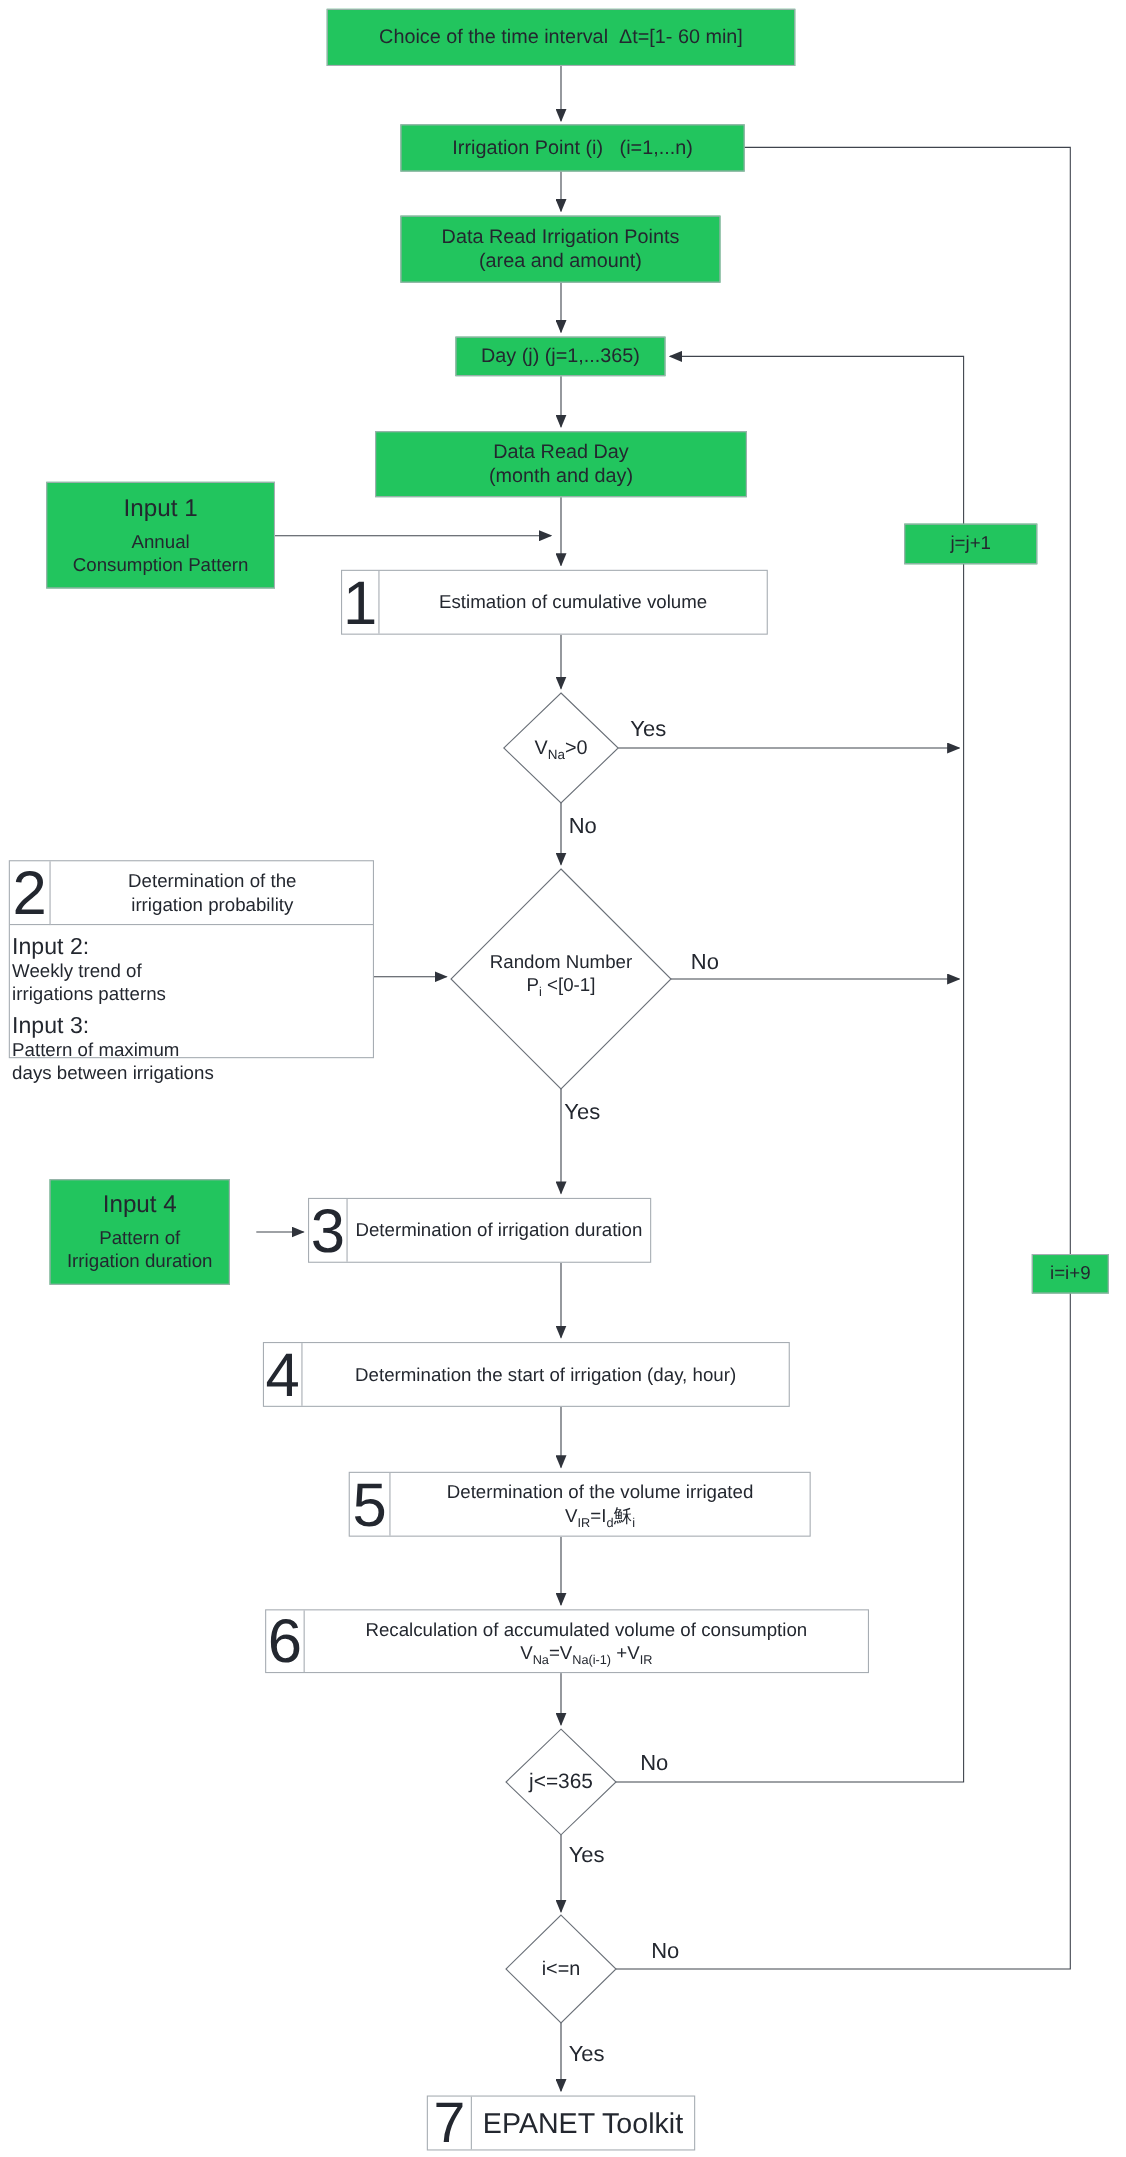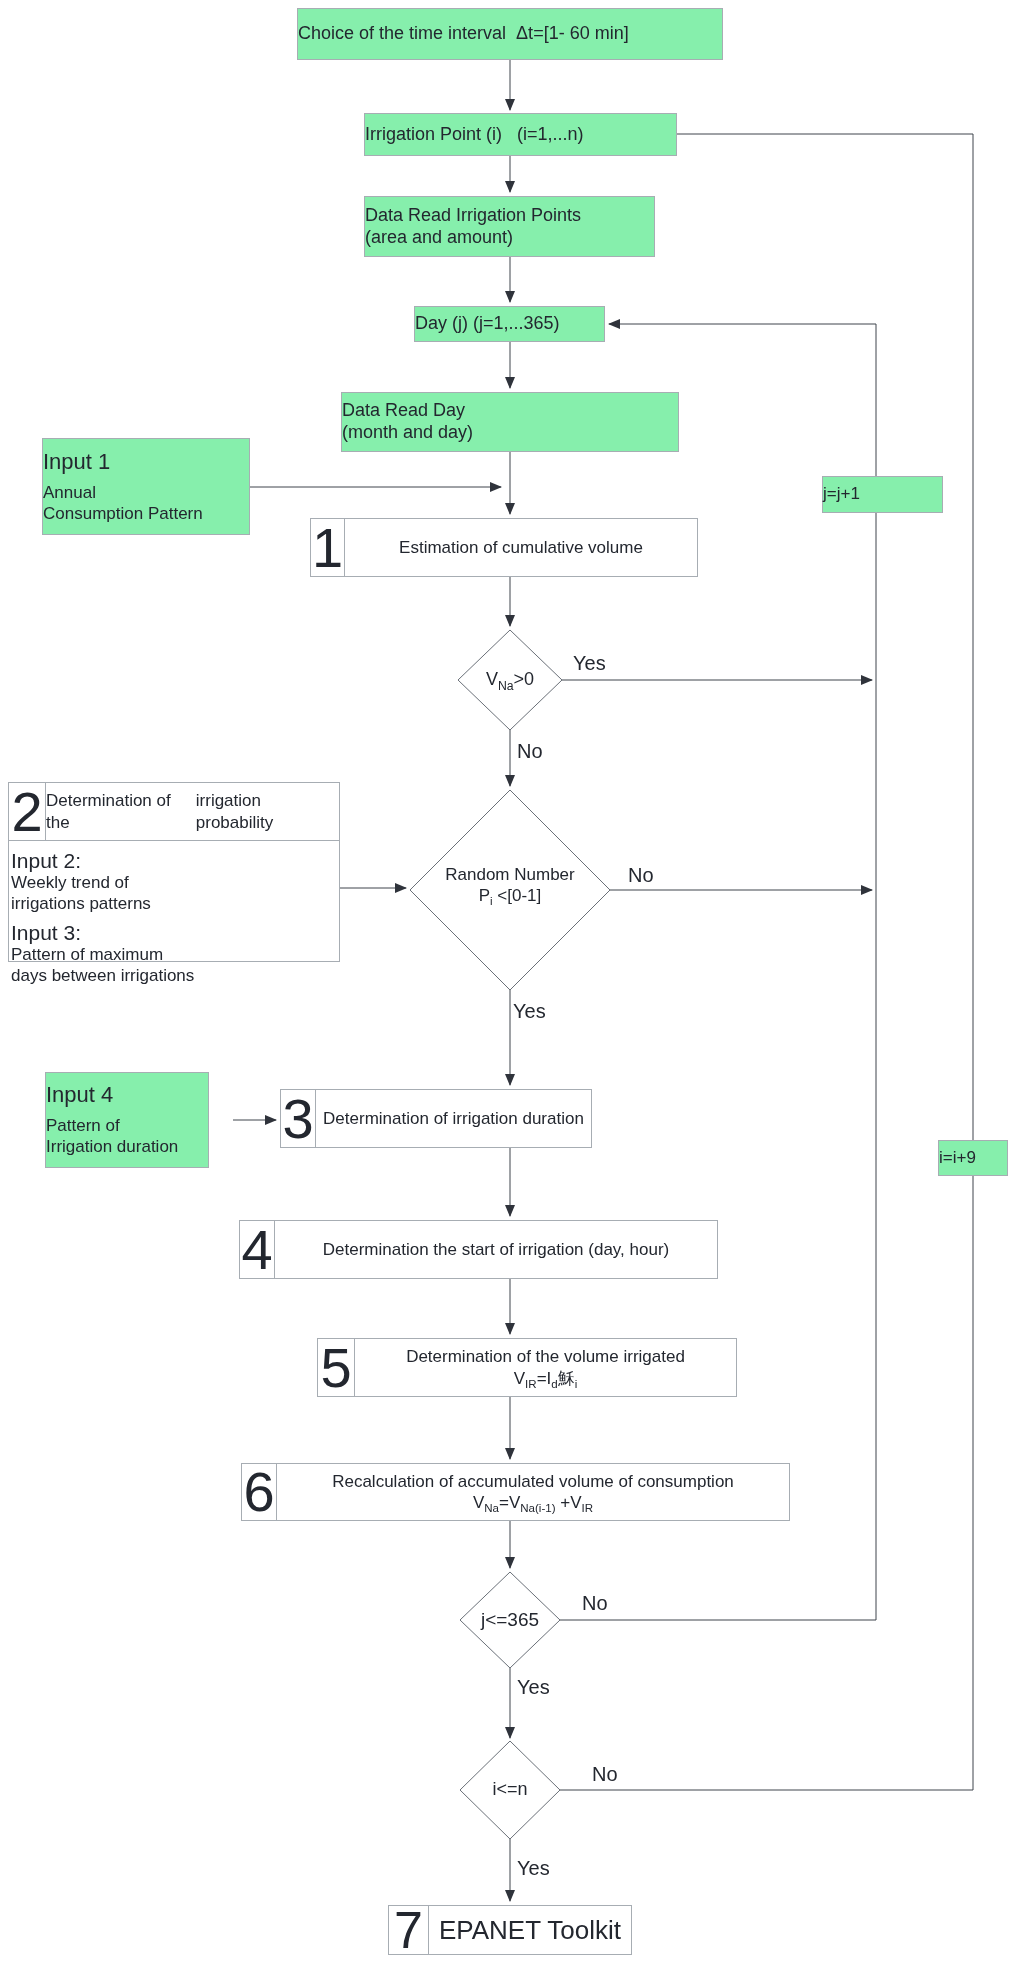--- a/index.html
+++ b/index.html
@@ -2,22 +2,22 @@
 <html><head>
 <meta charset="utf-8">
 <style>
   html,body{margin:0;padding:0;background:#ffffff;}
   .stage{
     position:relative;width:1024px;height:1961px;background:#fff;overflow:hidden;
     font-family:"Liberation Sans",sans-serif;color:#23272f;
   }
   svg.wires{position:absolute;left:0;top:0;}
   .bx{
-    position:absolute;border:1px solid #a7adb3;background:#86efac;box-sizing:border-box;
-    display:flex;flex-direction:column;align-items:flex-start;justify-content:center;
+    position:absolute;border:1px solid #a7adb3;background:#22c55e;box-sizing:border-box;
+    display:flex;flex-direction:column;align-items:center;justify-content:center;
     text-align:center;font-size:18px;line-height:1.22;
   }
   .pre{white-space:pre;}
   .pouter{
     position:absolute;border:1px solid #a7adb3;background:#fff;box-sizing:border-box;
     display:flex;align-items:stretch;
   }
   .numcell{
     border-right:1px solid #a7adb3;display:flex;align-items:center;justify-content:center;
     font-size:56px;line-height:1;flex:0 0 auto;overflow:hidden;
@@ -25,21 +25,21 @@
   .plabel{
     flex:1;display:flex;flex-direction:column;align-items:center;justify-content:center;
     font-size:17px;line-height:1.25;text-align:center;
   }
   .inputbox-title{font-size:22px;margin-bottom:6px;}
   .inputbox-line{font-size:17px;line-height:1.25;}
   .dlg{position:absolute;text-align:center;font-size:18px;line-height:1.25;}
   .yn{position:absolute;font-size:20px;}
   sub{font-size:68%;line-height:0;}
   .s2hdr{
-    position:absolute;display:flex;align-items:center;justify-content:center;
+    position:absolute;display:flex;flex-direction:column;align-items:center;justify-content:center;
     font-size:17px;line-height:1.25;box-sizing:border-box;border-bottom:1px solid #a7adb3;
   }
   .s2num{
     position:absolute;left:0;top:0;border-right:1px solid #a7adb3;border-bottom:1px solid #a7adb3;
     display:flex;align-items:center;justify-content:center;font-size:56px;line-height:1;
     box-sizing:border-box;overflow:hidden;
   }
   .s2body{position:absolute;box-sizing:border-box;}
   .irow{display:flex;align-items:flex-start;margin-bottom:7px;flex-direction:column;}
   .ilab{font-size:21px;flex:0 0 auto;white-space:pre;}

